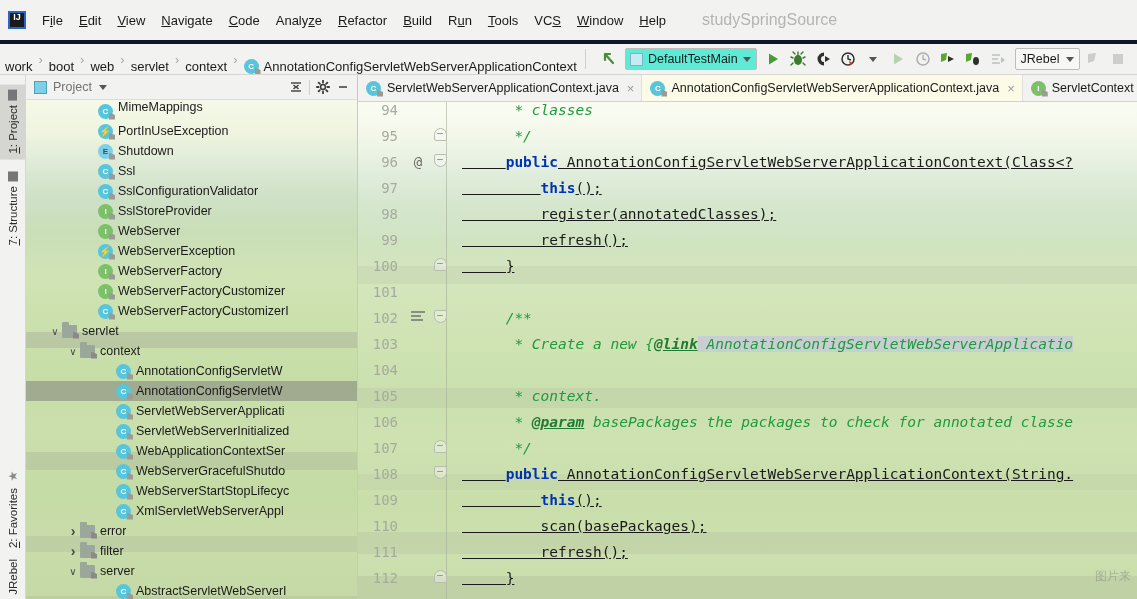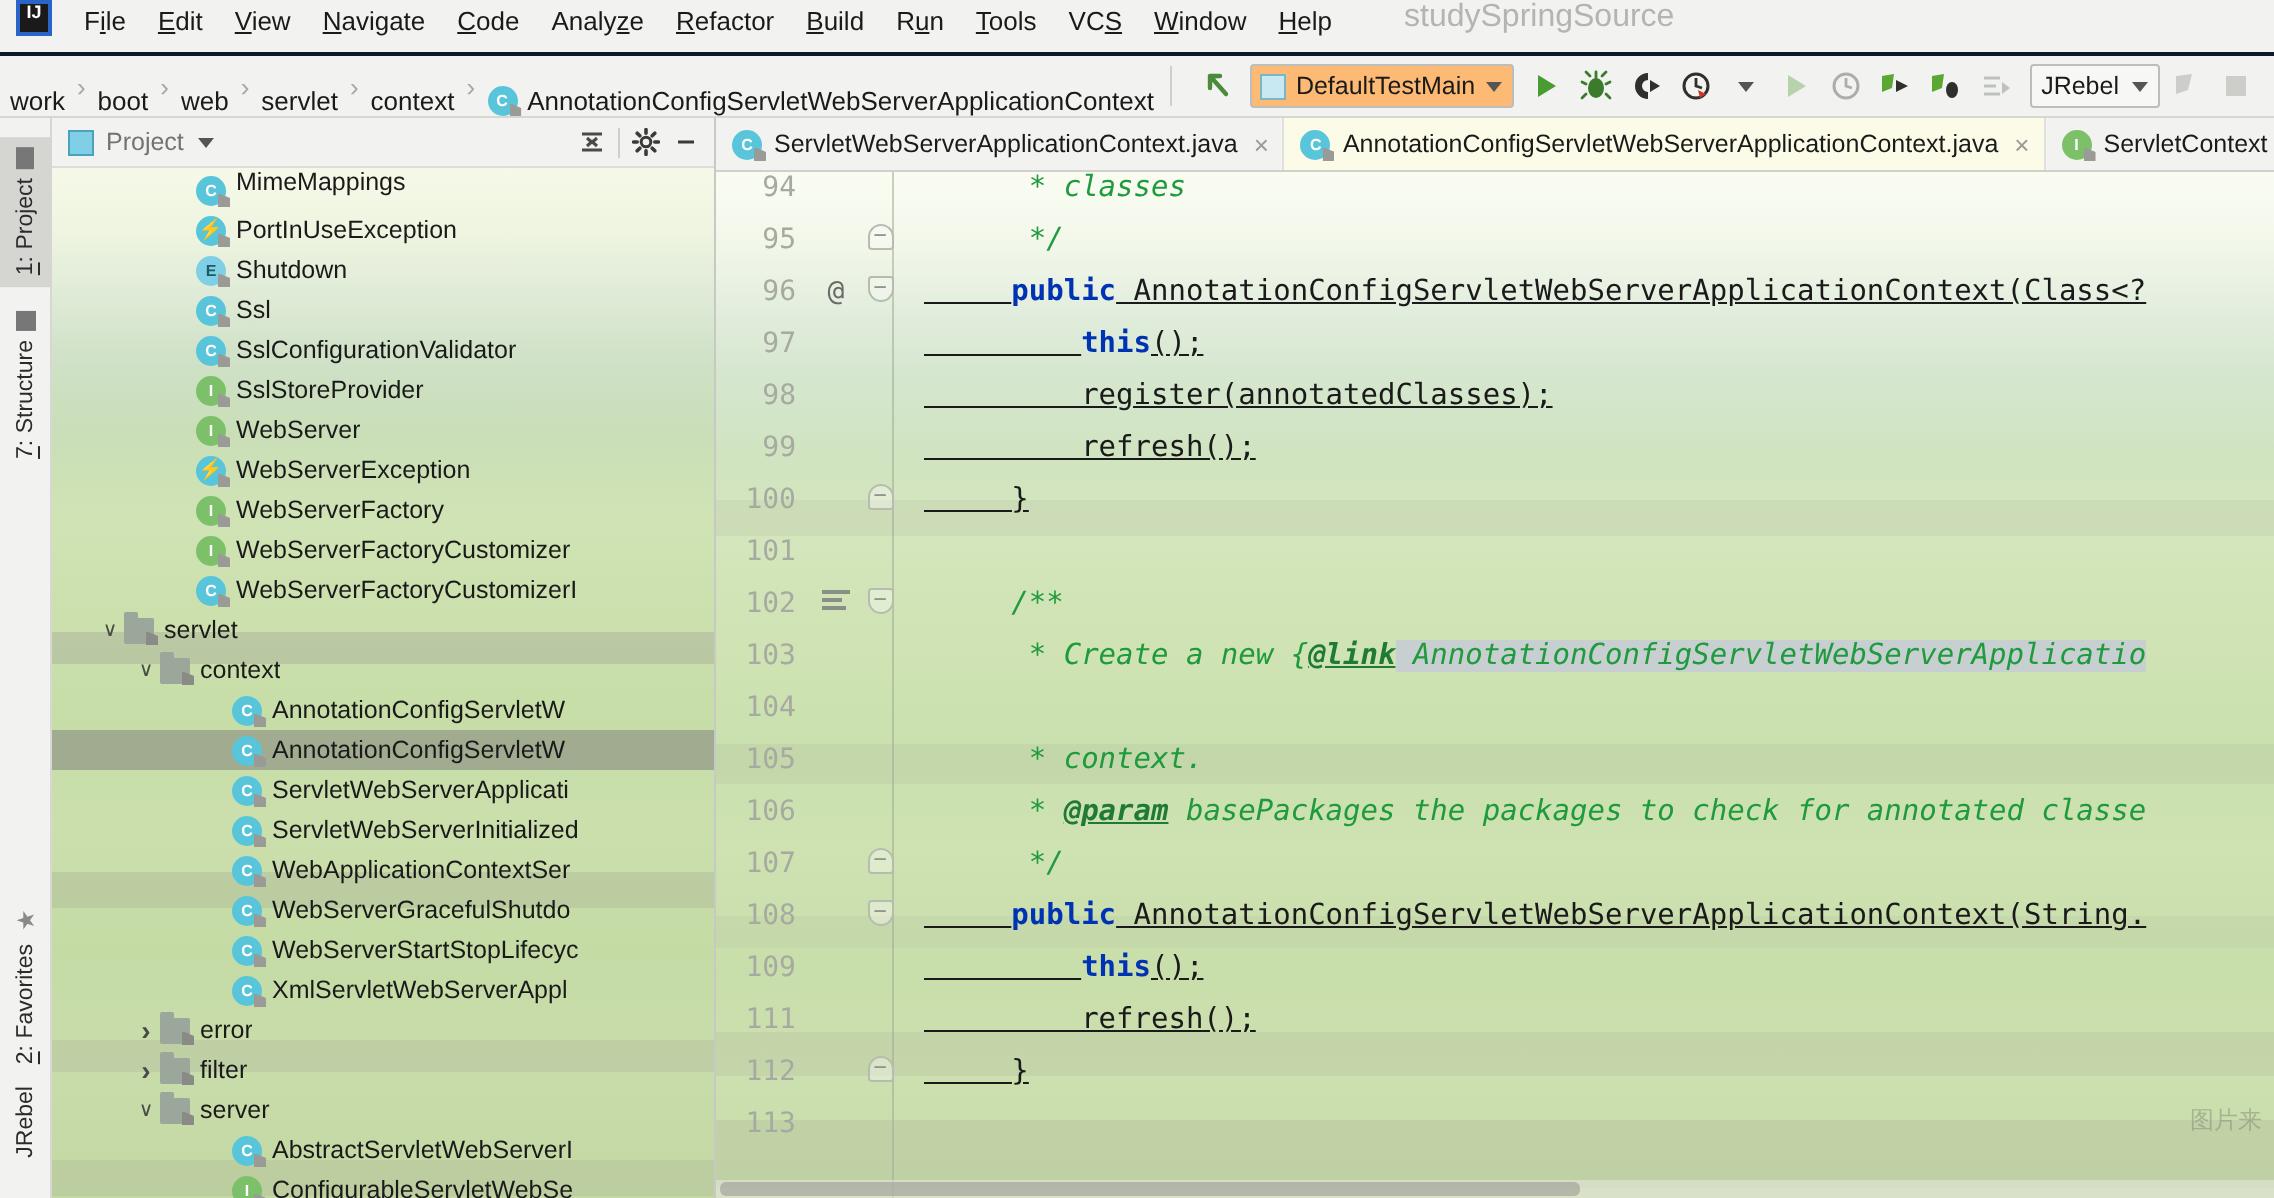--- a/index.html
+++ b/index.html
@@ -7,23 +7,23 @@
     width: 1137px; height: 599px;
     overflow: hidden;
     font-family: "Liberation Sans", sans-serif;
     font-size: 12px;
     background: #f2f2f0;
   }
   #app { position: relative; width: 1137px; height: 599px; }
 
   
   .menubar {
-    height: 28px; display: flex; align-items: flex-start;
+    height: 44px; display: flex; align-items: center;
     background: #f2f2f0; padding-left: 4px;
-    border-bottom: 2px solid #0f172a;
+    border-bottom: 4px solid #0f172a;
   }
   .ij-logo {
     width: 18px; height: 18px; margin: 0 8px 0 4px;
     background: #1a1a1a; border: 2px solid #2a64c8;
     position: relative; flex: 0 0 auto;
   }
   .ij-logo::after {
     content: "IJ"; position: absolute; left: 0; top: -1px;
     width: 100%; text-align: center;
     color: #fff; font-size: 9px; font-weight: bold;
@@ -76,21 +76,21 @@
   .toolbar { display: flex; align-items: center; gap: 1px; margin-left: 6px; flex: 0 0 auto; }
   .tb-btn {
     width: 24px; height: 24px; display: flex;
     align-items: center; justify-content: center; flex: 0 0 auto;
   }
   .tb-btn.dim { opacity: 0.35; }
 
   .run-combo {
     display: flex; align-items: center; gap: 5px;
     height: 22px; padding: 0 5px 0 4px;
-    border: 1px solid #bdbdb9; background: #fdba74;
+    border: 1px solid #bdbdb9; background: #5eead4;
     border-radius: 2px; margin: 0 3px; flex: 0 0 auto;
   }
   .run-combo .sq {
     width: 13px; height: 13px; background: #c9e9f2;
     border: 1px solid #7ab6c8; flex: 0 0 auto;
   }
   .run-combo .lbl { font-size: 12.5px; color: #1a1a1a; white-space: nowrap; }
   .caret {
     width: 0; height: 0; border-left: 4px solid transparent;
     border-right: 4px solid transparent; border-top: 5px solid #555;
@@ -740,20 +740,21 @@
             <div class="cline"><span class="lnum">100</span><span class="gmark"></span><span class="fold"><span style="display:inline-block;width:13px;height:13px;border:1px solid #b6bdae;border-radius:7px 7px 2px 2px;background:rgba(250,250,248,.4);line-height:10px;text-align:center;color:#8d968a;font-size:11px;">−</span></span><span class="ctext"><span class="plain">     }</span></span></div>
             <div class="cline"><span class="lnum">101</span><span class="gmark"></span><span class="fold"></span><span class="ctext"></span></div>
             <div class="cline"><span class="lnum">102</span><span class="gmark"><span class="jdoc-icon"><i></i><i></i><i></i></span></span><span class="fold"><span style="display:inline-block;width:13px;height:13px;border:1px solid #b6bdae;border-radius:2px 2px 7px 7px;background:rgba(250,250,248,.4);line-height:10px;text-align:center;color:#8d968a;font-size:11px;">−</span></span><span class="ctext"><span class="cmt">     /**</span></span></div>
             <div class="cline"><span class="lnum">103</span><span class="gmark"></span><span class="fold"></span><span class="ctext"><span class="cmt">      * Create a new {</span><span class="tag">@link</span><span class="cmt lnk"> AnnotationConfigServletWebServerApplicatio</span></span></div>
             <div class="cline"><span class="lnum">104</span><span class="gmark"></span><span class="fold"></span></div>
             <div class="cline"><span class="lnum">105</span><span class="gmark"></span><span class="fold"></span><span class="ctext"><span class="cmt">      * context.</span></span></div>
             <div class="cline"><span class="lnum">106</span><span class="gmark"></span><span class="fold"></span><span class="ctext"><span class="cmt">      * </span><span class="tag">@param</span><span class="cmt"> basePackages the packages to check for annotated classe</span></span></div>
             <div class="cline"><span class="lnum">107</span><span class="gmark"></span><span class="fold"><span style="display:inline-block;width:13px;height:13px;border:1px solid #b6bdae;border-radius:7px 7px 2px 2px;background:rgba(250,250,248,.4);line-height:10px;text-align:center;color:#8d968a;font-size:11px;">−</span></span><span class="ctext"><span class="cmt">      */</span></span></div>
             <div class="cline"><span class="lnum">108</span><span class="gmark"></span><span class="fold"><span style="display:inline-block;width:13px;height:13px;border:1px solid #b6bdae;border-radius:2px 2px 7px 7px;background:rgba(250,250,248,.4);line-height:10px;text-align:center;color:#8d968a;font-size:11px;">−</span></span><span class="ctext"><span class="plain">     </span><span class="kw">public</span><span class="plain"> AnnotationConfigServletWebServerApplicationContext(String.</span></span></div>
             <div class="cline"><span class="lnum">109</span><span class="gmark"></span><span class="fold"></span><span class="ctext"><span class="plain">         </span><span class="kw">this</span><span class="plain">();</span></span></div>
+            <div class="cline"><span class="lnum">110</span><span class="gmark"></span><span class="fold"></span><span class="ctext"><span class="plain">         scan(basePackages);</span></span></div>
             <div class="cline"><span class="lnum">111</span><span class="gmark"></span><span class="fold"></span><span class="ctext"><span class="plain">         refresh();</span></span></div>
             <div class="cline"><span class="lnum">112</span><span class="gmark"></span><span class="fold"><span style="display:inline-block;width:13px;height:13px;border:1px solid #b6bdae;border-radius:7px 7px 2px 2px;background:rgba(250,250,248,.4);line-height:10px;text-align:center;color:#8d968a;font-size:11px;">−</span></span><span class="ctext"><span class="plain">     }</span></span></div>
             <div class="cline"><span class="lnum">113</span><span class="gmark"></span><span class="fold"></span><span class="ctext"></span></div>
           </div>
         <div class="watermark">图片来</div>
         <div class="h-scroll">
           <div class="thumb"></div>
         </div>
       </div>
     </div>

